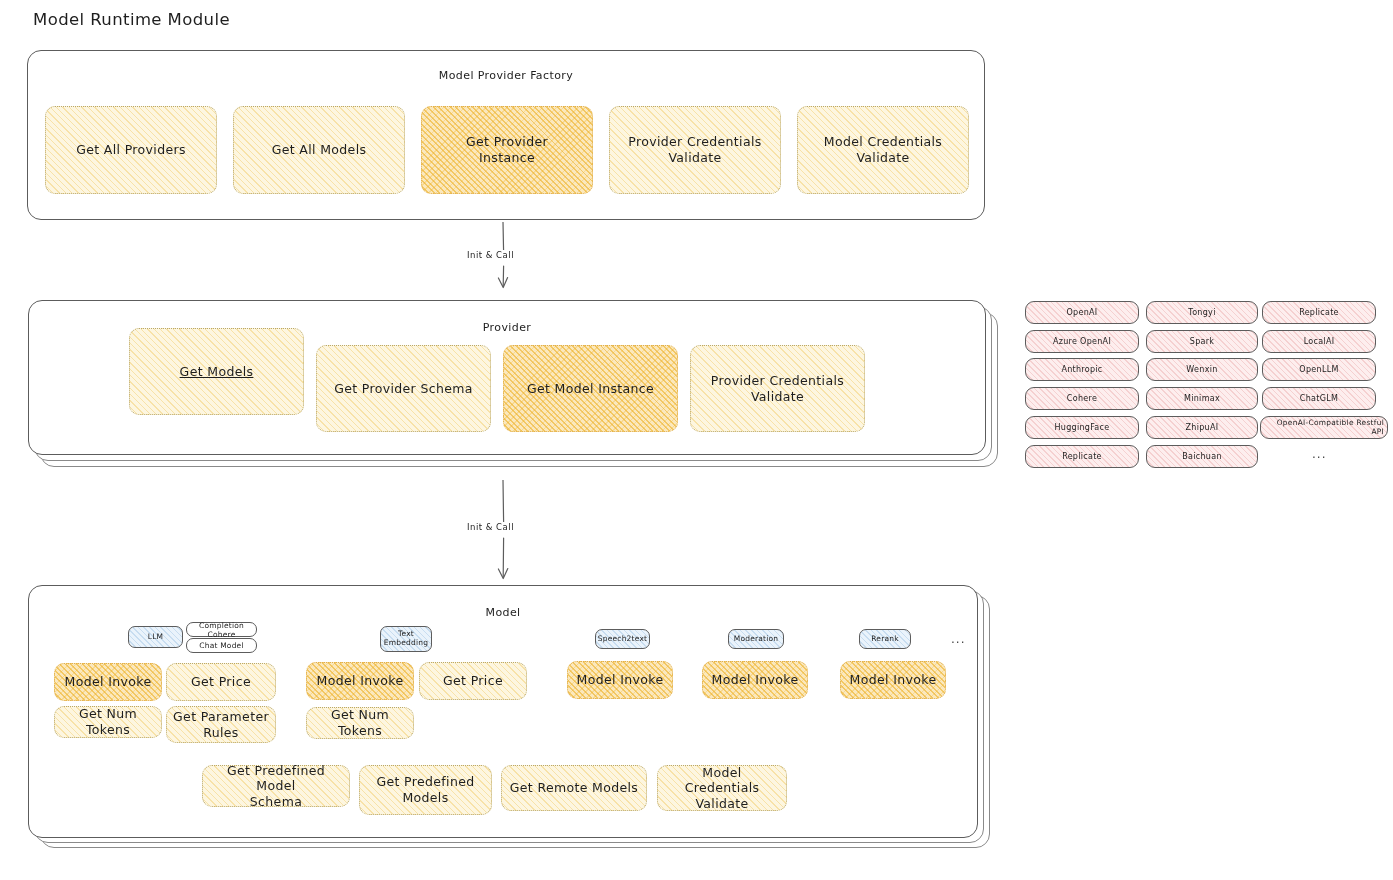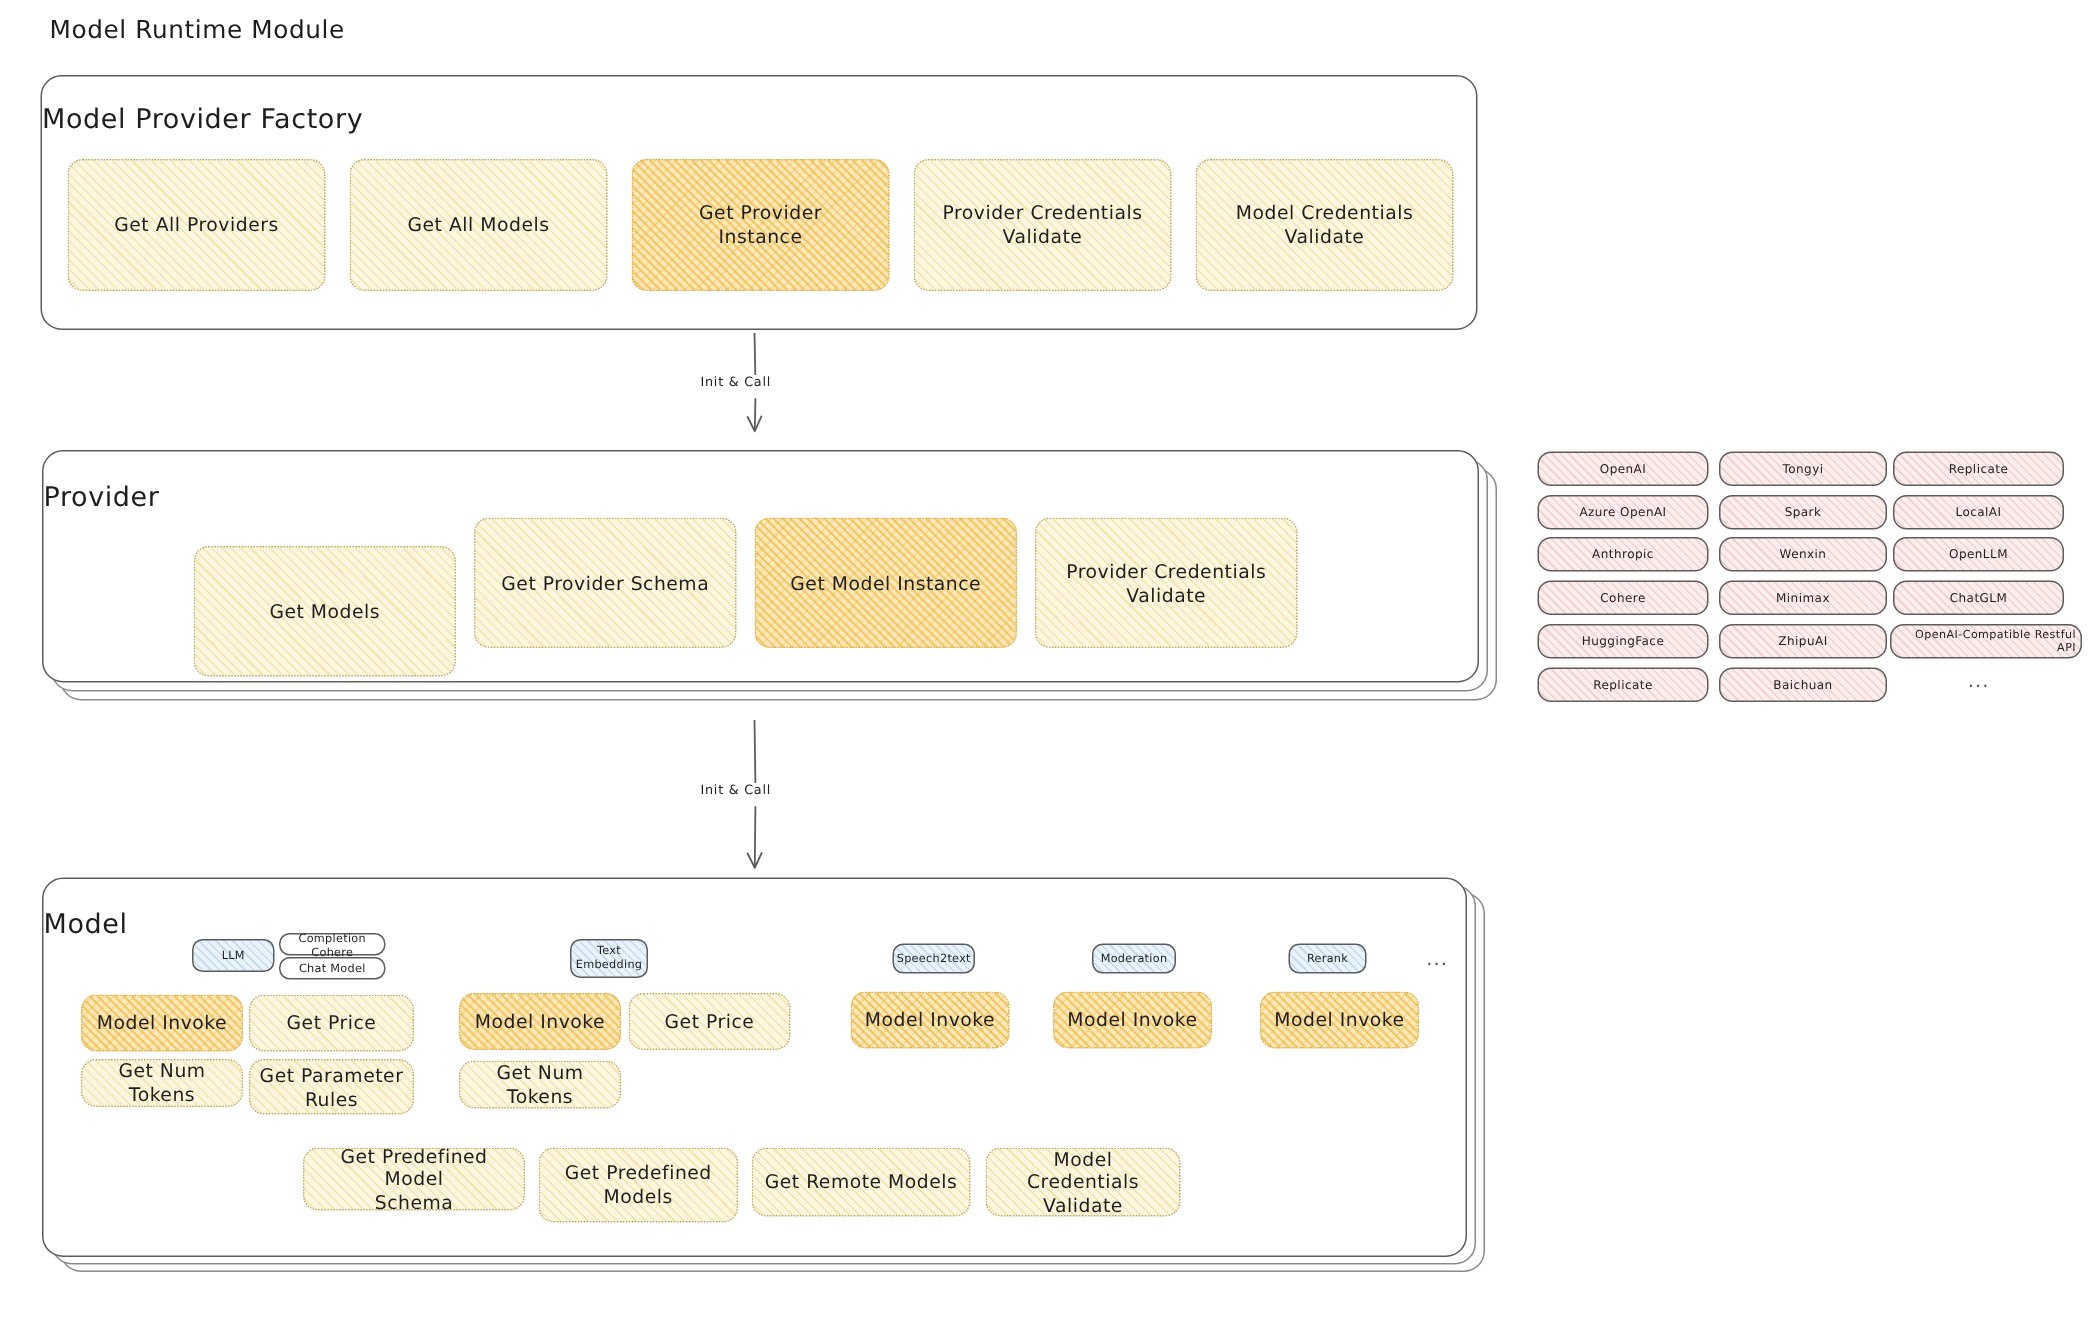--- a/index.html
+++ b/index.html
@@ -43,21 +43,22 @@
   .panel-shadow {
     position: absolute;
     background: #ffffff;
     border: 1.1px solid #8a8a8a;
     border-radius: 14px;
     z-index: 0;
   }
   .panel-title {
     position: absolute;
     width: 100%;
-    font-size: 18px;
+    text-align: center;
+    font-size: 11px;
     color: #1e1e1e;
     letter-spacing: .4px;
   }
 
   
   .card {
     position: absolute;
     border: 1.3px dotted #b9a86a;
     border-radius: 10px;
     display: flex;
@@ -203,21 +204,21 @@
     </svg>
     <div class="arrow-label hand" style="left:4px; top:28px;">Init &amp; Call</div>
   </div>
 
   <div class="panel-shadow" style="left:40px; top:312px; width:958px; height:155px;"></div>
   <div class="panel-shadow" style="left:34px; top:306px; width:958px; height:155px;"></div>
   <div class="panel" style="left:28px; top:300px; width:958px; height:155px; z-index:2;">
     <div class="panel-title hand" style="top:20px;">Provider</div>
   </div>
 
-  <div class="card" style="left:129px; top:364px; width:175px; height:87px; z-index:3;">Get Models</div>
+  <div class="card" style="left:129px; top:328px; width:175px; height:87px; z-index:3;text-decoration:underline;">Get Models</div>
 
   <div class="card" style="left:316px; top:345px; width:175px; height:87px; z-index:3;">Get Provider Schema</div>
 
   <div class="card hot" style="left:503px; top:345px; width:175px; height:87px; z-index:3;">Get Model Instance</div>
 
   <div class="card" style="left:690px; top:345px; width:175px; height:87px; z-index:3; white-space:pre-line;">Provider Credentials
 Validate</div>
 
   <div id="provider-chip-list">
       <div class="chip-pink" style="left: 1025px; top: 301px; width: 114px; height: 23px;">OpenAI</div>

